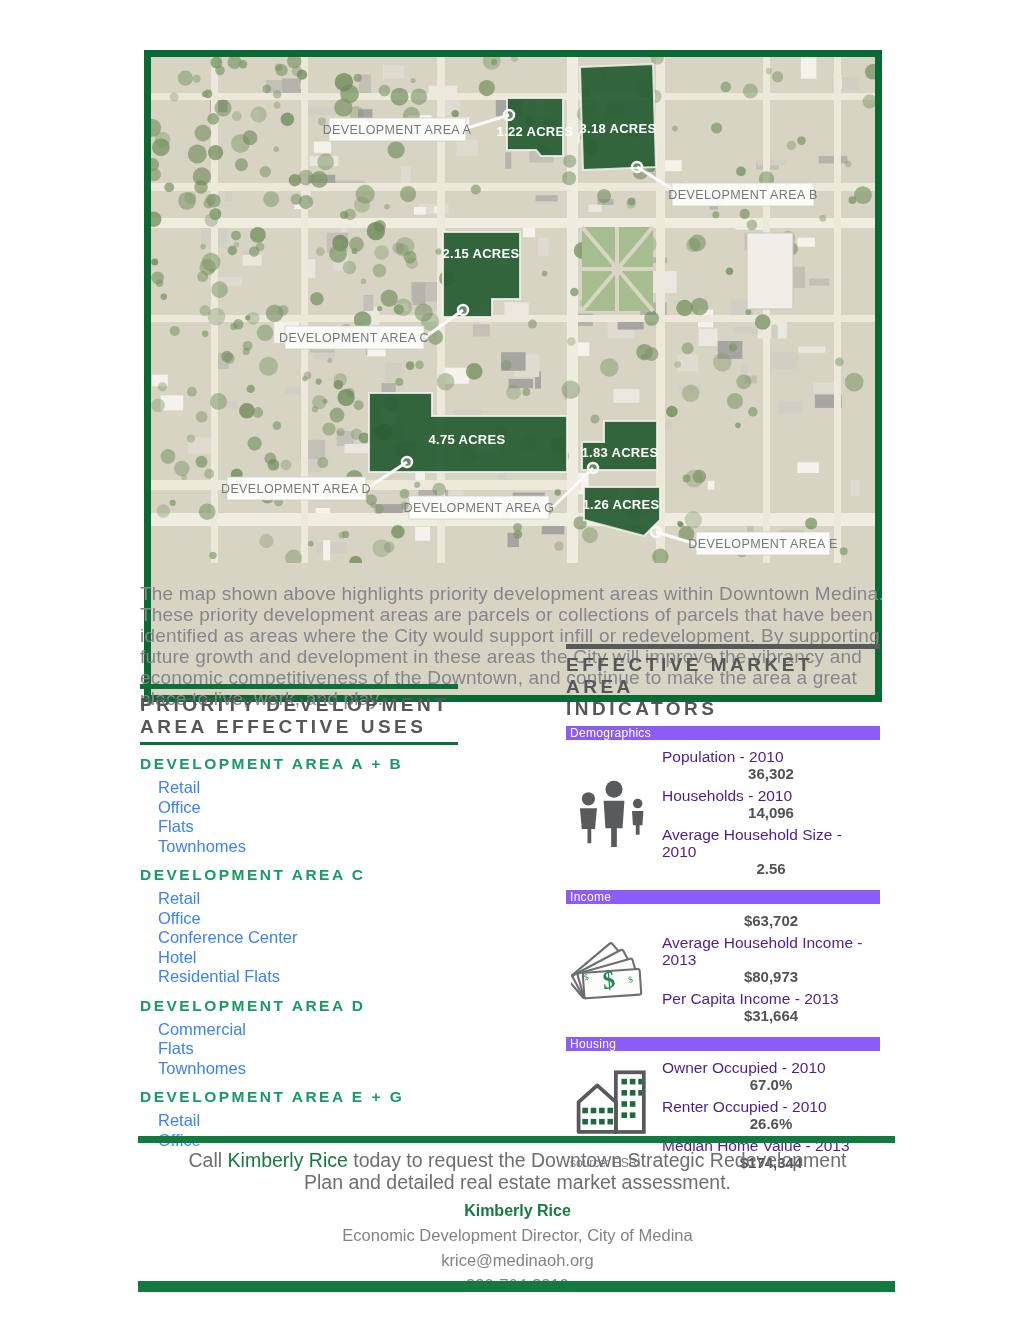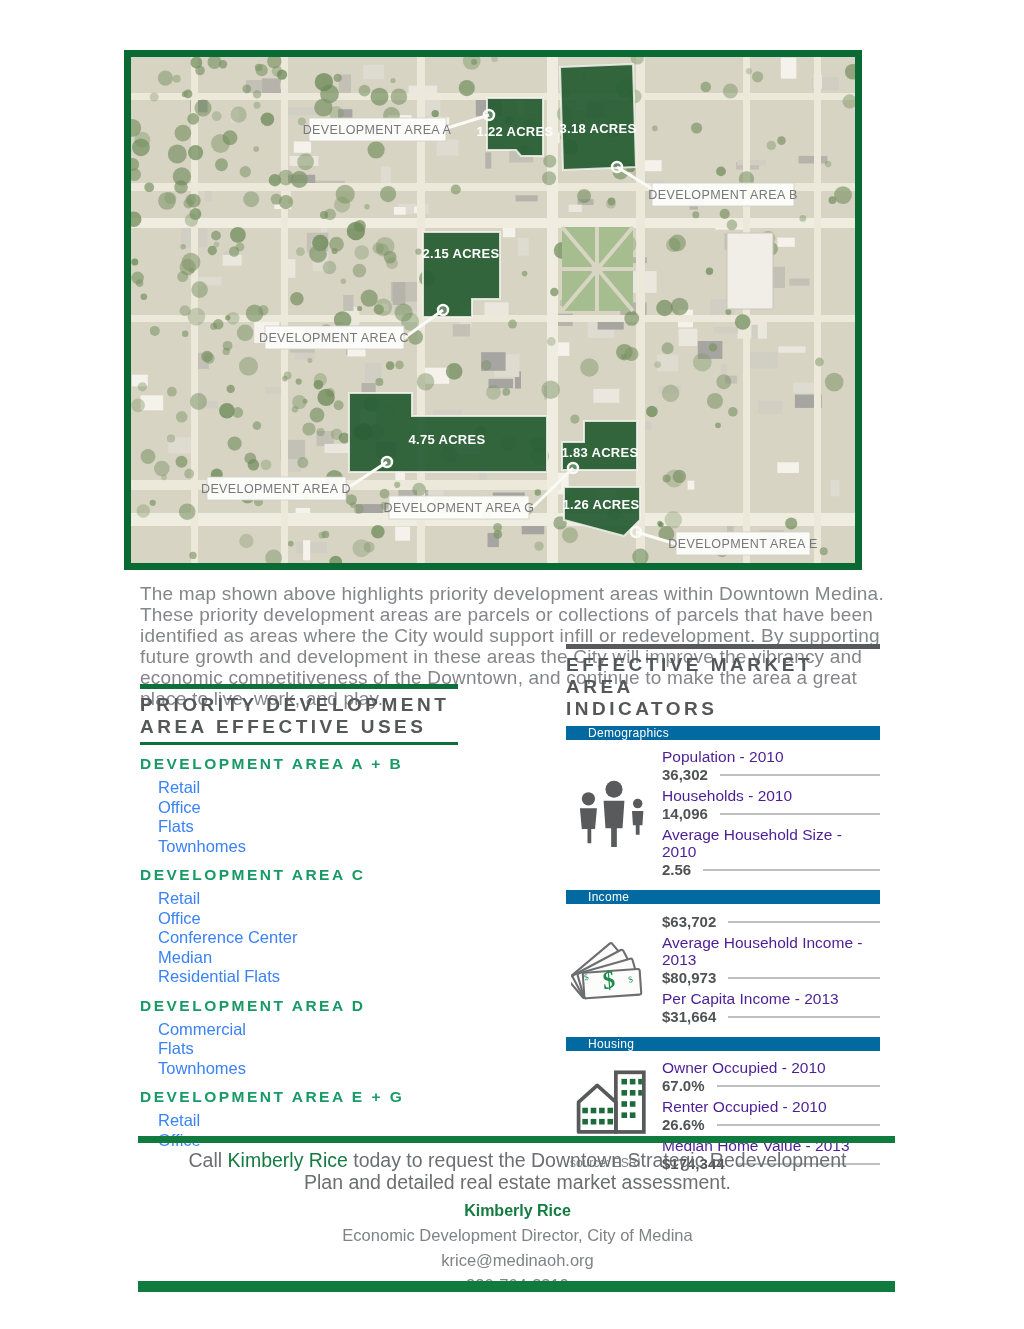--- a/index.html
+++ b/index.html
@@ -4,21 +4,21 @@
 <style>
   * { margin:0; padding:0; box-sizing:border-box; }
   html,body { background:#ffffff; }
   .page {
     position:relative; width:1024px; height:1329px; background:#ffffff;
     font-family:"Liberation Sans", sans-serif; overflow:hidden;
   }
 
   
   .map-frame {
-    position:absolute; left:124px; top:50px; width:738px; height:520px;
+    position:absolute; left:144px; top:50px; width:738px; height:652px;
     border:7px solid #0a6a34; background:#d8d4c4;
   }
   .map-frame svg { display:block; width:724px; height:506px; }
   .acre-label {
     font-family:"Liberation Sans", sans-serif; font-size:13px; font-weight:bold;
     fill:#ffffff; letter-spacing:0.3px;
   }
   .callout-box { fill:#fcfcfa; fill-opacity:0.96; stroke:#cfcfc8; stroke-width:0.8; }
   .callout-text {
     font-family:"Liberation Sans", sans-serif; font-size:12.5px; fill:#77787b;
@@ -47,30 +47,30 @@
     line-height:22px; margin:5px 0 4px 0;
   }
   .section-head {
     font-size:15.5px; font-weight:bold; color:#189a66; letter-spacing:2.5px;
     margin:10px 0 5px 0;
   }
   .use-item { font-size:16.5px; line-height:19.5px; color:#3b82f6; margin-left:18px; }
 
   
   .ind-bar {
-    background:#0369a1; color:#ffffff; font-size:12px; letter-spacing:0.3px;
-    height:14px; line-height:14px; padding-left:22px; margin-top:6px;
+    background:#8b5cf6; color:#ffffff; font-size:12px; letter-spacing:0.3px;
+    height:14px; line-height:14px; padding-left:4px; margin-top:6px;
   }
   .ind-body { display:flex; padding:8px 0 2px 0; }
   .ind-iconcol { width:96px; flex:0 0 96px; display:flex; flex-direction:column;
     align-items:center; justify-content:center; }
   .ind-rows { flex:1; }
   .ind-row { margin-bottom:4px; }
   .row-label { font-size:15.5px; color:#4c1d95; line-height:17px; }
-  .row-valline { display:flex; align-items:center; height:18px; }
+  .row-valline { display:flex; align-items:center; height:18px;flex-direction:column; }
   .row-value { font-size:15px; font-weight:bold; color:#515254; }
   .row-rule { flex:1; height:2px; background:#bdbfc1; margin-left:12px; margin-top:2px; }
   .source-note { font-size:12px; color:#808285; margin-top:10px; align-self:flex-start; margin-left:4px;text-align:right; }
 
   
   .footer-rule-top { position:absolute; left:138px; top:1136px; width:757px; height:7px; background:#117a3e; }
   .footer-rule-bottom { position:absolute; left:138px; top:1281px; width:757px; height:11px; background:#117a3e; }
   .footer-block { position:absolute; left:140px; top:1149px; width:755px; text-align:center; }
   .call-line {
     width:700px; margin:0 auto; font-size:19.5px; font-weight:normal; color:#6d6e71;
@@ -667,21 +667,21 @@
       <div class="use-item">Retail</div>
       <div class="use-item">Office</div>
       <div class="use-item">Flats</div>
       <div class="use-item">Townhomes</div>
     </div>
     <div>
       <div class="section-head">DEVELOPMENT AREA C</div>
       <div class="use-item">Retail</div>
       <div class="use-item">Office</div>
       <div class="use-item">Conference Center</div>
-      <div class="use-item">Median</div>
+      <div class="use-item">Hotel</div>
       <div class="use-item">Residential Flats</div>
     </div>
     <div>
       <div class="section-head">DEVELOPMENT AREA D</div>
       <div class="use-item">Commercial</div>
       <div class="use-item">Flats</div>
       <div class="use-item">Townhomes</div>
     </div>
     <div>
       <div class="section-head">DEVELOPMENT AREA E + G</div>

